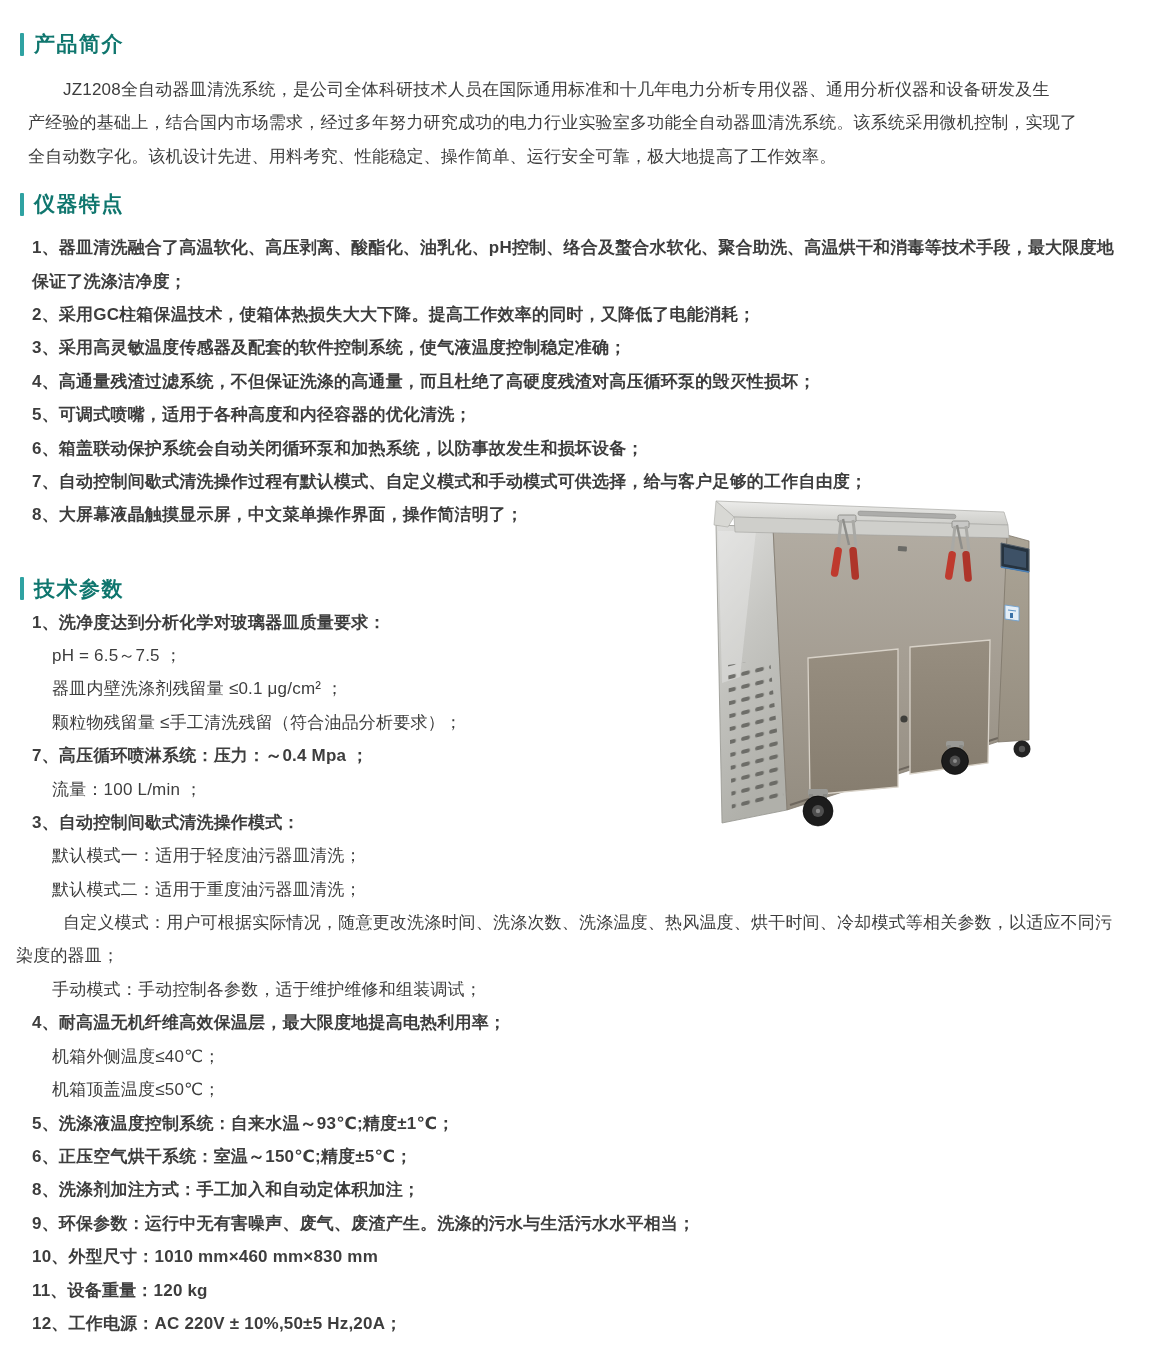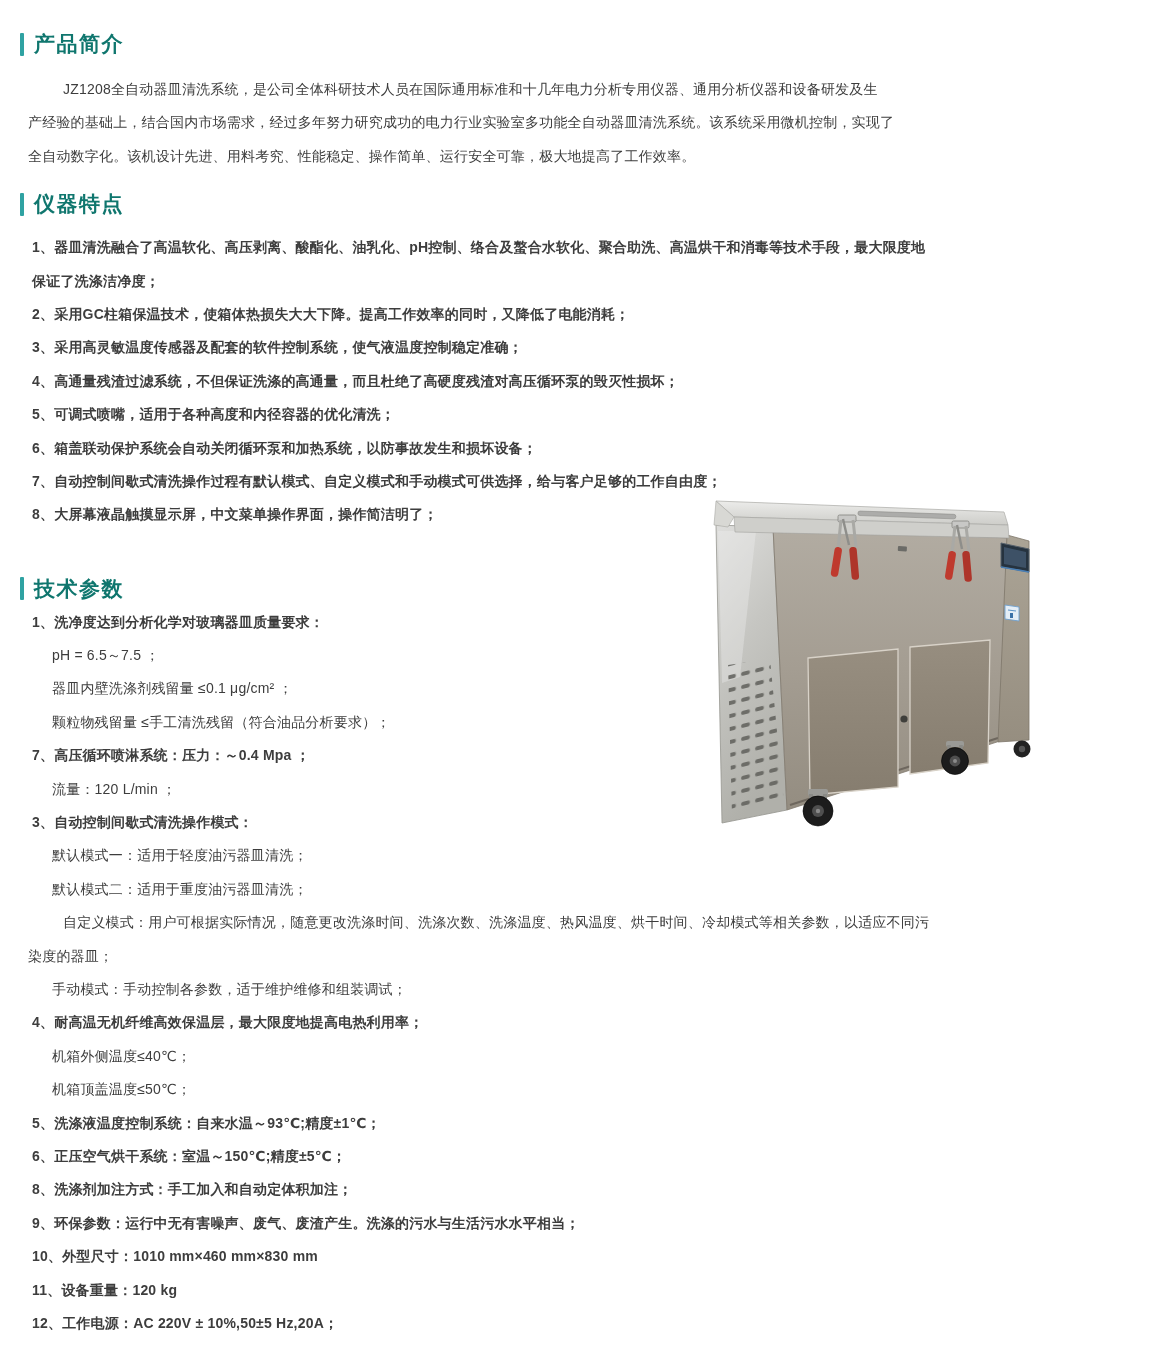--- a/index.html
+++ b/index.html
@@ -6,25 +6,25 @@
   body{
     width:1150px;height:1363px;
     background:#ffffff;
     position:relative;overflow:hidden;
     font-family:"Liberation Sans","DejaVu Sans",sans-serif;
     color:#3d3d3d;
   }
   .sec{display:flex;align-items:center;height:26px;margin-left:20px;}
   .sec .bar{width:4px;height:23px;background:#2fa2a2;margin-right:10px;border-radius:1px;}
   .sec .t{font-size:21px;font-weight:700;color:#0f766e;letter-spacing:1.5px;}
-  .line{height:33.4px;line-height:33.4px;font-size:14px;white-space:nowrap;letter-spacing:0.2px;}
+  .line{height:33.4px;line-height:33.4px;font-size:17px;white-space:nowrap;letter-spacing:0.2px;}
   .ind0{padding-left:32px;font-weight:bold;}
   .ind1{padding-left:52px;}
   .ind2{padding-left:63px;}
-  .indw{padding-left:28px;}
+  .indw{padding-left:16px;font-family:Liberation Mono, monospace;}
   .para .line{padding-left:28px;padding-right:18px;white-space:normal;}
   .para .first{text-indent:35px;}
   #sec-intro{padding-top:31px;}
   .intro-para{margin-top:16px;}
   #sec-features{margin-top:18px;}
   .features-list{margin-top:14px;}
   #sec-specs{margin-top:44px;}
   .specs-list{margin-top:4px;}
   figure.product{
     position:absolute;left:698px;top:497px;width:362px;height:338px;
@@ -69,21 +69,21 @@
   <div class="sec">
     <span class="bar"></span>
     <span class="t">技术参数</span>
   </div>
   <div class="specs-list">
     <div class="line ind0">1、洗净度达到分析化学对玻璃器皿质量要求：</div>
     <div class="line ind1">pH = 6.5～7.5 ；</div>
     <div class="line ind1">器皿内壁洗涤剂残留量 ≤0.1 μg/cm² ；</div>
     <div class="line ind1">颗粒物残留量 ≤手工清洗残留（符合油品分析要求）；</div>
     <div class="line ind0">7、高压循环喷淋系统：压力：～0.4 Mpa ；</div>
-    <div class="line ind1">流量：120 L/min ；</div>
+    <div class="line ind1">流量：100 L/min ；</div>
     <div class="line ind0">3、自动控制间歇式清洗操作模式：</div>
     <div class="line ind1">默认模式一：适用于轻度油污器皿清洗；</div>
     <div class="line ind1">默认模式二：适用于重度油污器皿清洗；</div>
     <div class="line ind2">自定义模式：用户可根据实际情况，随意更改洗涤时间、洗涤次数、洗涤温度、热风温度、烘干时间、冷却模式等相关参数，以适应不同污</div>
     <div class="line indw">染度的器皿；</div>
     <div class="line ind1">手动模式：手动控制各参数，适于维护维修和组装调试；</div>
     <div class="line ind0">4、耐高温无机纤维高效保温层，最大限度地提高电热利用率；</div>
     <div class="line ind1">机箱外侧温度≤40℃；</div>
     <div class="line ind1">机箱顶盖温度≤50℃；</div>
     <div class="line ind0">5、洗涤液温度控制系统：自来水温～93℃;精度±1℃；</div>

